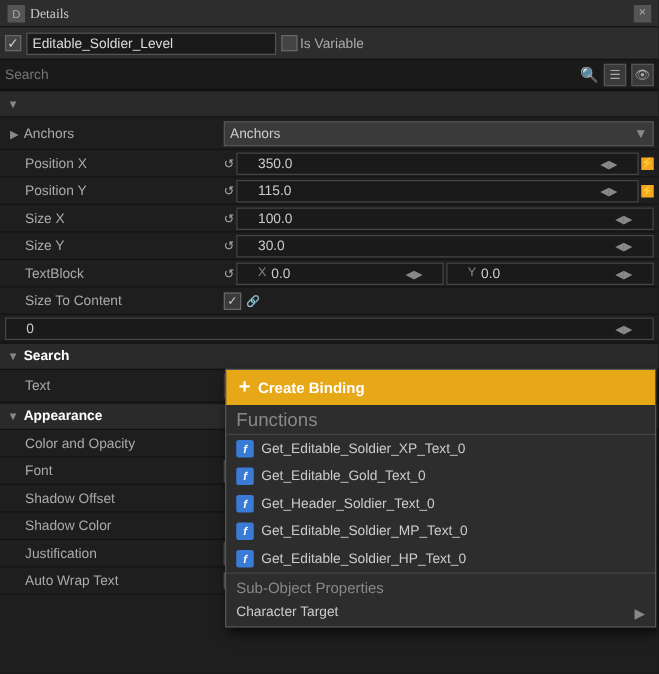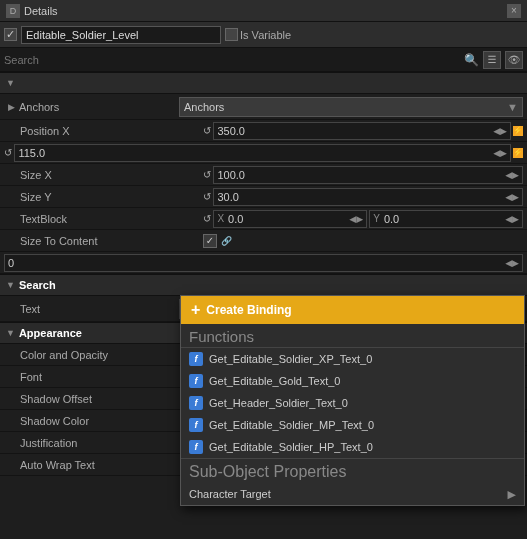--- a/index.html
+++ b/index.html
@@ -22,21 +22,21 @@
       padding: 0 6px;
       border-bottom: 1px solid #111;
     }
     .title-bar-icon {
       width: 14px; height: 14px;
       background: #555;
       margin-right: 4px;
       font-size: 9px;
       display: flex; align-items: center; justify-content: center;
     }
-    .title-bar-text { font-size: 11px; color: #ccc; flex: 1; }
+    .title-bar-text { font-size: 11px; color: #ccc; flex: 1; font-family: Liberation Serif, serif; }
     .title-bar-close {
       width: 14px; height: 14px;
       background: #555;
       color: #aaa;
       font-size: 10px;
       display: flex; align-items: center; justify-content: center;
       cursor: pointer;
     }
 
     
@@ -152,21 +152,20 @@
       font-weight: bold;
     }
 
     
     .prop-row {
       display: flex;
       align-items: center;
       height: 22px;
       border-bottom: 1px solid #131313;
       padding: 0 4px;
-      gap: 24px;
     }
     .prop-label {
       width: 175px;
       padding-left: 16px;
       color: #aaa;
       font-size: 11px;
       flex-shrink: 0;
     }
     .prop-value {
       flex: 1;
@@ -203,21 +202,21 @@
       cursor: pointer;
     }
 
     
     .field-box {
       background: #1a1a1a;
       border: 1px solid #444;
       height: 18px;
       display: flex;
       align-items: center;
-      padding: 0 3px;
+      padding: 0 16px;
       flex: 1;
       gap: 2px;
     }
     .field-reset {
       color: #888; font-size: 9px; cursor: pointer;
     }
     .field-value {
       color: #ccc; font-size: 11px; flex: 1;
     }
     .field-arrow {
@@ -334,21 +333,21 @@
       width: 14px; height: 14px;
       background: #3a7bd5;
       border-radius: 2px;
       display: flex; align-items: center; justify-content: center;
       color: #fff; font-size: 9px; font-style: italic; font-weight: bold;
       flex-shrink: 0;
     }
     .dropdown-sub-section {
       padding: 4px 8px 2px 8px;
       color: #888;
-      font-size: 16px;
+      font-size: 12px;
       border-top: 1px solid #444;
     }
     .dropdown-sub-item {
       display: flex;
       align-items: center;
       height: 22px;
       padding: 0 8px;
       cursor: pointer;
       justify-content: space-between;
       color: #ccc;
@@ -442,20 +441,21 @@
       <div class="field-reset" style="color:#aaa;font-size:10px;">↺</div>
       <div class="field-box">
         <span class="field-value">350.0</span>
         <span class="field-arrow">◀▶</span>
       </div>
       <div class="field-orange-icon">⚡</div>
     </div>
   </div>
 
   <div class="prop-row">
+    <div class="prop-label">Position Y</div>
     <div class="prop-value">
       <div class="field-reset" style="color:#aaa;font-size:10px;">↺</div>
       <div class="field-box">
         <span class="field-value">115.0</span>
         <span class="field-arrow">◀▶</span>
       </div>
       <div class="field-orange-icon">⚡</div>
     </div>
   </div>
 

